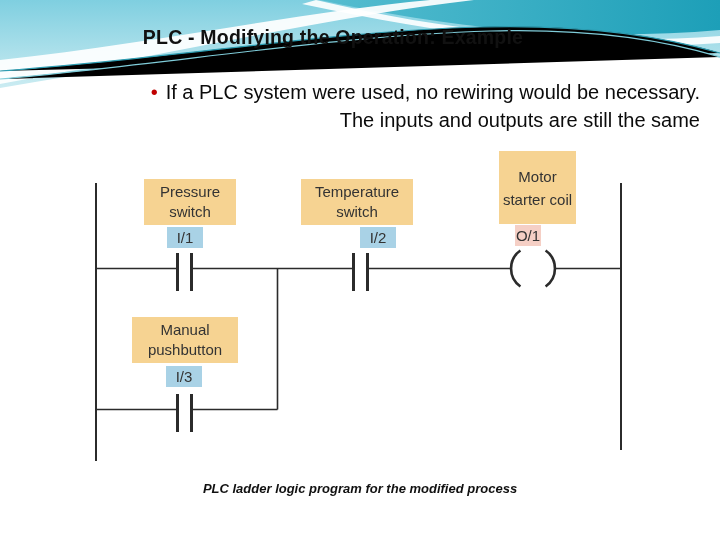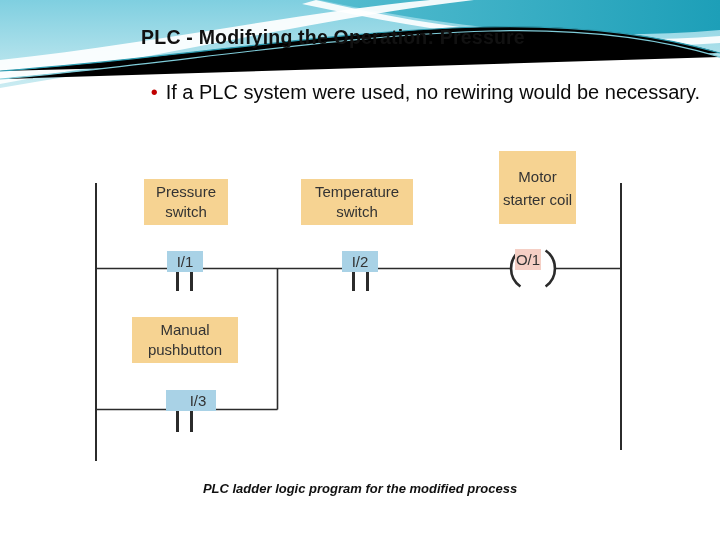--- a/index.html
+++ b/index.html
@@ -22,21 +22,21 @@
   
   .ladder-svg{position:absolute;top:0;left:0;z-index:1;pointer-events:none;}
   .ladder-svg line,.ladder-svg path{stroke:var(--line,#2b2b2b);fill:none;}
   .dev-label{
     position:absolute;z-index:2;display:flex;align-items:center;justify-content:center;
     background:var(--device-label-bg,#f6d392);color:#333;
     font-size:15px;line-height:20px;text-align:center;
   }
   .addr-label{
     position:absolute;z-index:2;display:flex;align-items:center;justify-content:center;
-    font-size:15px;color:#333;margin-top:24px;
+    font-size:15px;color:#333;
   }
   .addr-input{background:var(--input-address-bg,#a9d2e6);}
   .addr-output{background:var(--output-address-bg,#f5cfc5);}
   .caption{
     position:absolute;top:481px;left:0;width:720px;z-index:2;
     text-align:center;font-size:13px;font-weight:bold;font-style:italic;color:#111;
   }
 </style>
 </head>
 <body>
@@ -56,24 +56,25 @@
     </defs>
     <rect x="0" y="0" width="720" height="104" fill="url(#gSky)"></rect>
     <path d="M320,0 C450,28 580,42 720,30 L720,0 Z" fill="url(#gDark)"></path>
     <path d="M316,0 C450,32 585,46 720,36 L720,43 C575,54 445,34 302,4 Z" fill="#ffffff" opacity="0.9"></path>
     <path d="M0,60 C150,44 300,12 430,0 L474,0 C335,16 180,52 0,84 Z" fill="#ffffff" opacity="0.92"></path>
     <path d="M0,88 C180,58 340,29 480,27 C580,26 662,38 720,58 L720,132 L0,132 Z" fill="#ffffff"></path>
     <path d="M0,71 C170,59 330,31 480,27 C590,24 668,38 720,53" stroke="#2d9db2" stroke-width="1.2"></path>
     <path d="M0,79 C170,64 340,35 490,31 C600,28 674,43 720,57" stroke="#7fccd9" stroke-width="1.2"></path>
   </svg>
 
-  <div class="page-title">PLC - Modifying the Operation: Pressure</div>
+  <div class="page-title">PLC - Modifying the Operation: Example</div>
 
   <div class="bullet-block">
     <div><span class="bullet-marker">•</span><span>If a PLC system were used, no rewiring would be necessary.</span></div>
+    <div>The inputs and outputs are still the same</div>
   </div>
 
   <svg class="ladder-svg" width="720" height="540" viewBox="0 0 720 540">
     <line x1="96" y1="183" x2="96" y2="461" stroke-width="2"></line>
     <line x1="621" y1="183" x2="621" y2="450" stroke-width="2"></line>
 
     <line x1="96" y1="268.5" x2="176" y2="268.5" stroke-width="1.6"></line>
     <line x1="193" y1="268.5" x2="352" y2="268.5" stroke-width="1.6"></line>
     <line x1="369" y1="268.5" x2="511" y2="268.5" stroke-width="1.6"></line>
     <line x1="555" y1="268.5" x2="621" y2="268.5" stroke-width="1.6"></line>
@@ -88,24 +89,24 @@
     <line x1="96" y1="409.5" x2="176" y2="409.5" stroke-width="1.6"></line>
     <line x1="193" y1="409.5" x2="277.5" y2="409.5" stroke-width="1.6"></line>
 
     <line x1="177.5" y1="394" x2="177.5" y2="432" stroke-width="3"></line>
     <line x1="191.5" y1="394" x2="191.5" y2="432" stroke-width="3"></line>
 
     <path d="M520.4,250.5 A22,22 0 0 0 520.4,286.5" stroke-width="2.6"></path>
     <path d="M545.6,286.5 A22,22 0 0 0 545.6,250.5" stroke-width="2.6"></path>
   </svg>
 
-  <div class="dev-label" style="left:144px;top:179px;width:84px;height:46px;">Pressure switch</div>
+  <div class="dev-label" style="left:144px;top:179px;width:92px;height:46px;">Pressure switch</div>
   <div class="dev-label" style="left:301px;top:179px;width:112px;height:46px;">Temperature switch</div>
   <div class="dev-label" style="left:499px;top:151px;width:77px;height:73px;line-height:23px;text-align:center;">Motor starter coil</div>
   <div class="dev-label" style="left:132px;top:317px;width:106px;height:46px;">Manual pushbutton</div>
 
   <div class="addr-label addr-input" style="left:167px;top:227px;width:36px;height:21px;">I/1</div>
-  <div class="addr-label addr-input" style="left:342px;top:227px;width:36px;height:21px;">I/2</div>
+  <div class="addr-label addr-input" style="left:360px;top:227px;width:36px;height:21px;">I/2</div>
   <div class="addr-label addr-output" style="left:515px;top:225px;width:26px;height:21px;">O/1</div>
-  <div class="addr-label addr-input" style="left:166px;top:366px;width:36px;height:21px;padding-left:14px;">I/3</div>
+  <div class="addr-label addr-input" style="left:166px;top:366px;width:36px;height:21px;">I/3</div>
 
   <div class="caption">PLC ladder logic program for the modified process</div>
 </div>
 
 </body></html>

